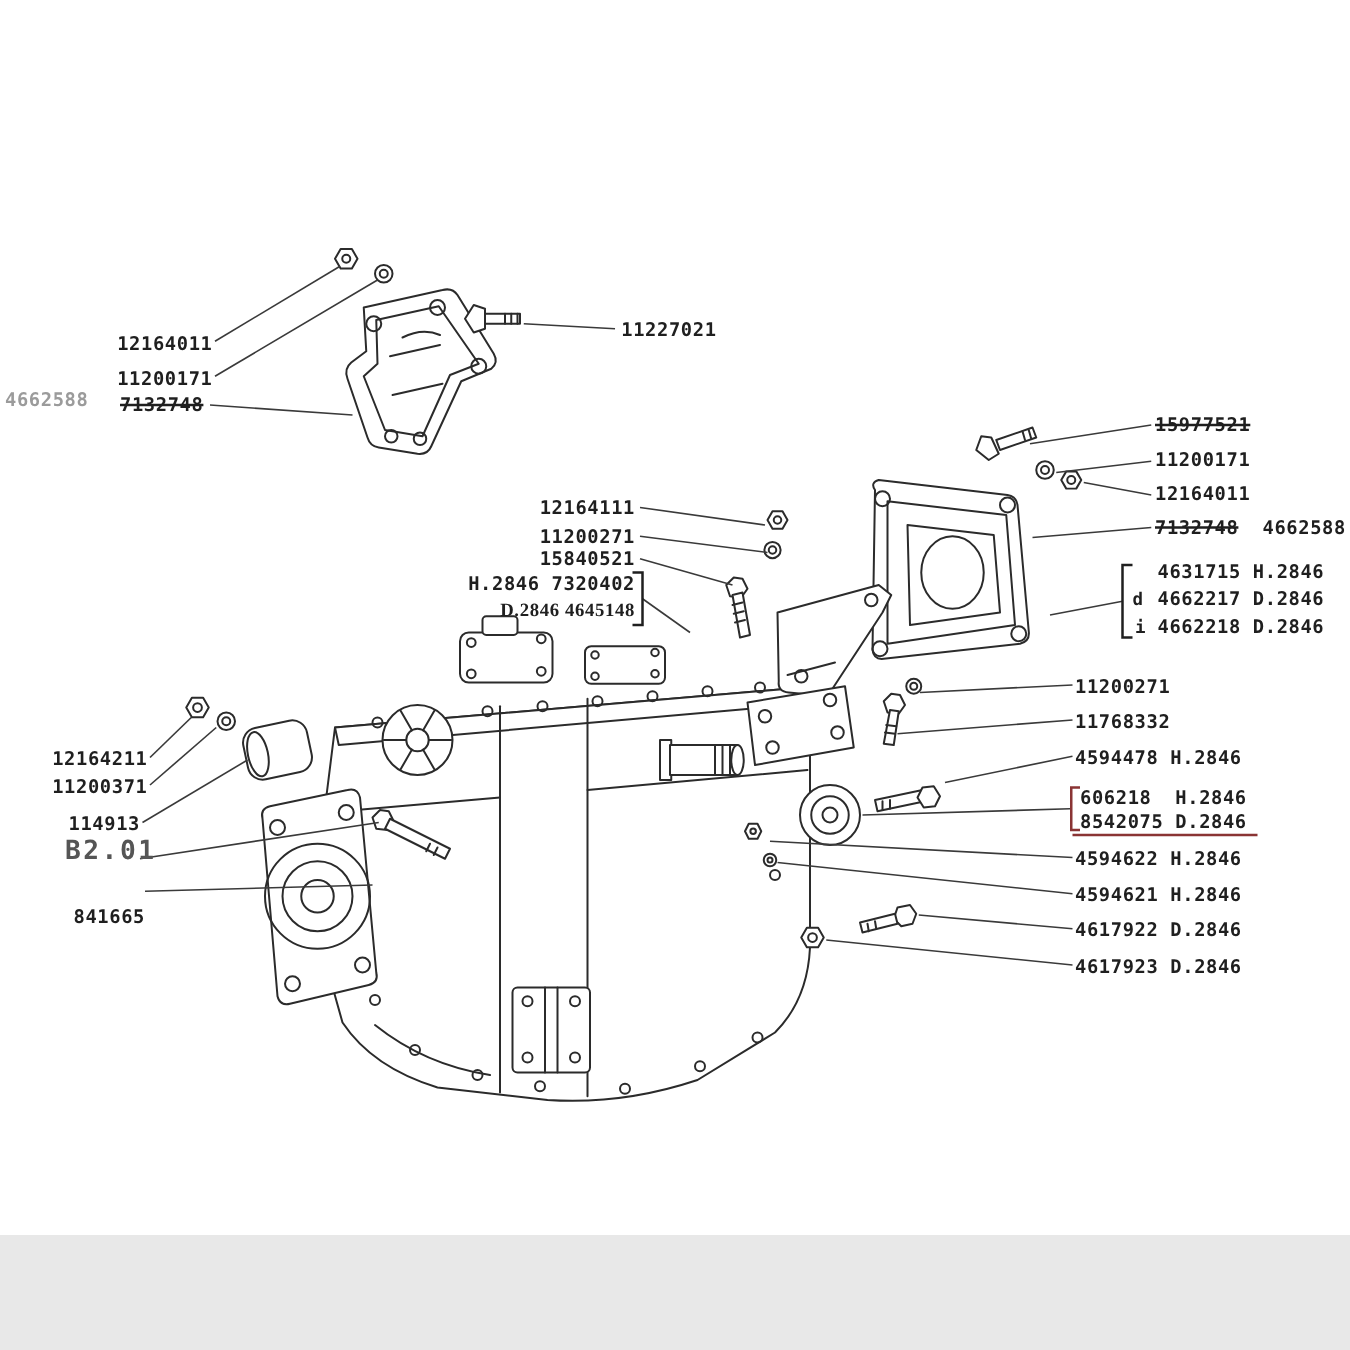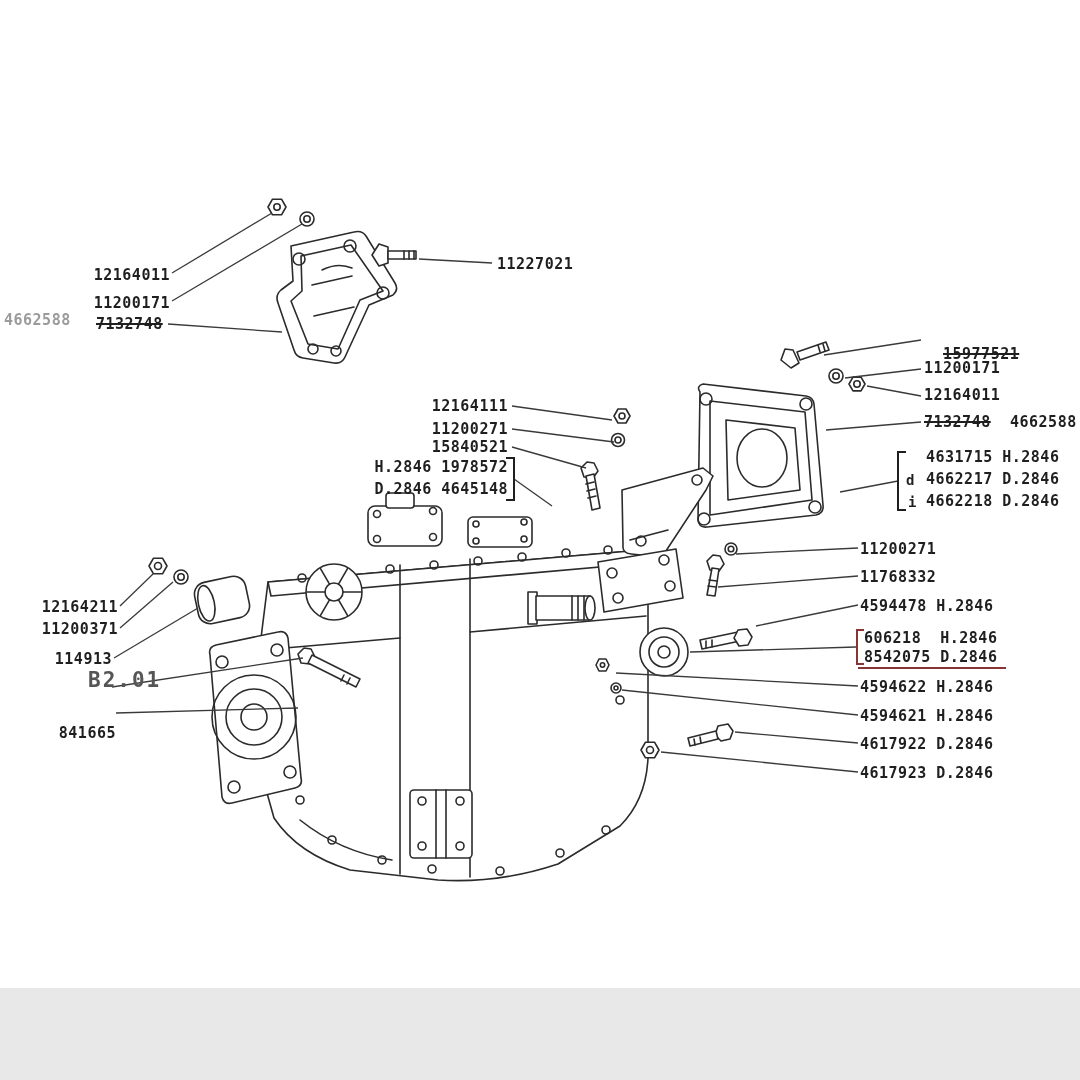--- a/index.html
+++ b/index.html
@@ -4,21 +4,21 @@
 <style>
   html,body{margin:0;padding:0;background:#e8e8e8;}
   #page{position:relative;width:1080px;height:988px;background:#ffffff;overflow:hidden;
         font-family:"DejaVu Sans Mono",monospace;}
   #art{position:absolute;left:0;top:0;width:1080px;height:1080px;}
   .lbl{position:absolute;font-family:"DejaVu Sans Mono",monospace;font-size:15px;font-weight:700;
        color:#1f1f1f;letter-spacing:.5px;white-space:pre;line-height:18px;}
   .ta-r{text-align:right;}
   .gray{color:#9b9b9b;}
   .struck{text-decoration:line-through;text-decoration-thickness:2px;}
-  .section{font-size:21px;color:#555;letter-spacing:2px;margin-left:36px;}
+  .section{font-size:21px;color:#555;letter-spacing:2px;}
   .prefix{font-size:14px;}
 </style>
 </head>
 <body>
 
 <div id="page">
 
   <svg id="art" viewBox="0 0 1080 1080">
     <g stroke="#2b2b2b" stroke-width="1.6" fill="none" stroke-linejoin="round" stroke-linecap="round">
 
@@ -275,37 +275,37 @@
       <path d="M858,668 L1006,668"></path>
     </g>
   </svg>
 
   <div class="lbl ta-r" style="left:58px;top:266px;width:112px;">12164011</div>
   <div class="lbl ta-r" style="left:58px;top:294px;width:112px;">11200171</div>
   <div class="lbl gray" style="left:4px;top:311px;">4662588</div>
   <div class="lbl struck" style="left:96px;top:315px;">7132748</div>
   <div class="lbl" style="left:497px;top:255px;">11227021</div>
 
-  <div class="lbl struck" style="left:924px;top:345px;margin-left:19px;">15977521</div>
+  <div class="lbl struck" style="left:924px;top:331px;">15977521</div>
   <div class="lbl" style="left:924px;top:359px;">11200171</div>
   <div class="lbl" style="left:924px;top:386px;">12164011</div>
   <div class="lbl struck" style="left:924px;top:413px;">7132748</div>
   <div class="lbl" style="left:1010px;top:413px;">4662588</div>
 
   <div class="lbl" style="left:926px;top:448px;">4631715 H.2846</div>
   <div class="lbl prefix" style="left:906px;top:471px;">d</div>
   <div class="lbl" style="left:926px;top:470px;">4662217 D.2846</div>
   <div class="lbl prefix" style="left:908px;top:493px;">i</div>
   <div class="lbl" style="left:926px;top:492px;">4662218 D.2846</div>
 
   <div class="lbl ta-r" style="left:396px;top:397px;width:112px;">12164111</div>
   <div class="lbl ta-r" style="left:396px;top:420px;width:112px;">11200271</div>
   <div class="lbl ta-r" style="left:396px;top:438px;width:112px;">15840521</div>
-  <div class="lbl ta-r" style="left:366px;top:458px;width:142px;">H.2846 1978572</div>
-  <div class="lbl ta-r" style="left:366px;top:480px;width:142px;">D.2846 4645148</div>
+  <div class="lbl ta-r" style="left:366px;top:458px;width:142px;">H.2846 7320402</div>
+  <div class="lbl ta-r" style="left:366px;top:480px;width:142px;font-family:Liberation Serif, serif;">D.2846 4645148</div>
 
   <div class="lbl" style="left:860px;top:540px;">11200271</div>
   <div class="lbl" style="left:860px;top:568px;">11768332</div>
   <div class="lbl" style="left:860px;top:597px;">4594478 H.2846</div>
   <div class="lbl" style="left:864px;top:629px;">606218  H.2846</div>
   <div class="lbl" style="left:864px;top:648px;">8542075 D.2846</div>
   <div class="lbl" style="left:860px;top:678px;">4594622 H.2846</div>
   <div class="lbl" style="left:860px;top:707px;">4594621 H.2846</div>
   <div class="lbl" style="left:860px;top:735px;">4617922 D.2846</div>
   <div class="lbl" style="left:860px;top:764px;">4617923 D.2846</div>

